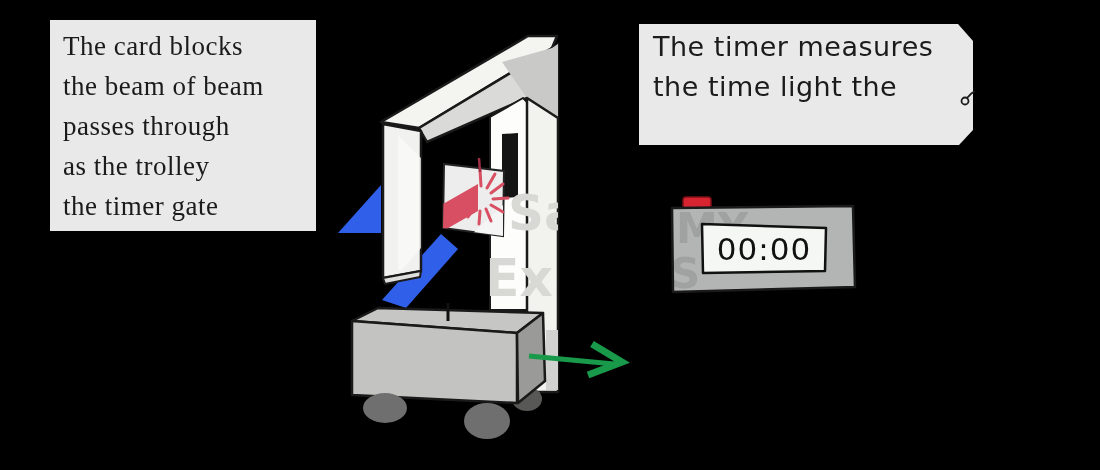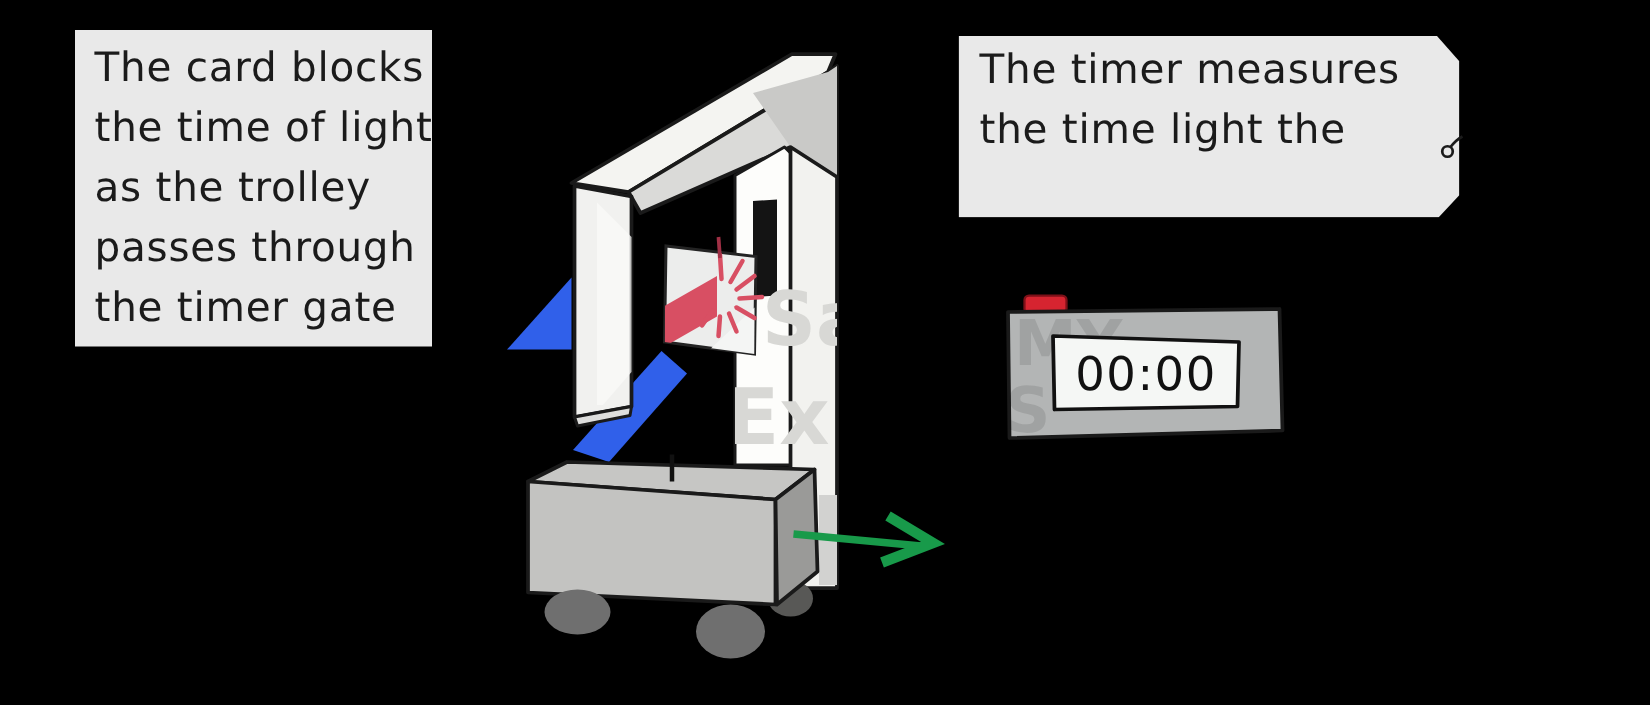--- a/index.html
+++ b/index.html
@@ -6,21 +6,21 @@
   #stage{
     position:relative;width:1100px;height:470px;background:#000;
     overflow:hidden;font-family:"DejaVu Sans", sans-serif;
   }
   #scene{position:absolute;left:0;top:0;width:1100px;height:470px;}
   .callout{
     position:absolute;background:#e9e9e9;color:#1b1b1b;
     font-size:27px;line-height:40px;letter-spacing:0.5px;
   }
   .callout .line{white-space:nowrap;}
-  #callout-left{left:50px;top:20px;width:238px;height:211px;padding:6px 0 0 13px;box-sizing:border-box;}
+  #callout-left{left:50px;top:20px;width:266px;height:211px;padding:6px 0 0 13px;box-sizing:border-box;font-family:Liberation Serif, serif;}
   #callout-right{
     left:639px;top:24px;width:334px;height:121px;padding:3px 0 0 14px;box-sizing:border-box;
     clip-path:polygon(0 0,319px 0,100% 17px,100% 106px,320px 100%,0 100%);
   }
   #tag-hole{position:absolute;left:952px;top:85px;width:30px;height:26px;}
 </style>
 </head>
 <body>
 
 <div id="stage">
@@ -109,23 +109,23 @@
         <text x="676" y="243" font-size="42">MY</text>
         <text x="670" y="288" font-size="42">S</text>
       </g>
       <polygon points="702,224 826,228 825,271 703,273" stroke="#111" stroke-width="2.5" fill="#f5f7f5"></polygon>
       <text x="764" y="260" font-size="31" text-anchor="middle" fill="#111" font-family="DejaVu Sans, sans-serif" letter-spacing="1">00:00</text>
     </g>
   </svg>
 
   <div class="callout" id="callout-left">
     <div class="line">The card blocks</div>
-    <div class="line">the time of light</div>
+    <div class="line">the beam of beam</div>
+    <div class="line">passes through</div>
     <div class="line">as the trolley</div>
-    <div class="line">passes through</div>
     <div class="line">the timer gate</div>
   </div>
 
   <div class="callout" id="callout-right">
     <div class="line">The timer measures</div>
     <div class="line">the time light the</div>
   </div>
   <svg id="tag-hole" viewBox="0 0 30 26">
     <circle cx="13" cy="16" r="3.5" fill="#e9e9e9" stroke="#1b1b1b" stroke-width="1.8"></circle>
     <path d="M15,13 Q19,8 23,6" fill="none" stroke="#1b1b1b" stroke-width="1.8"></path>

